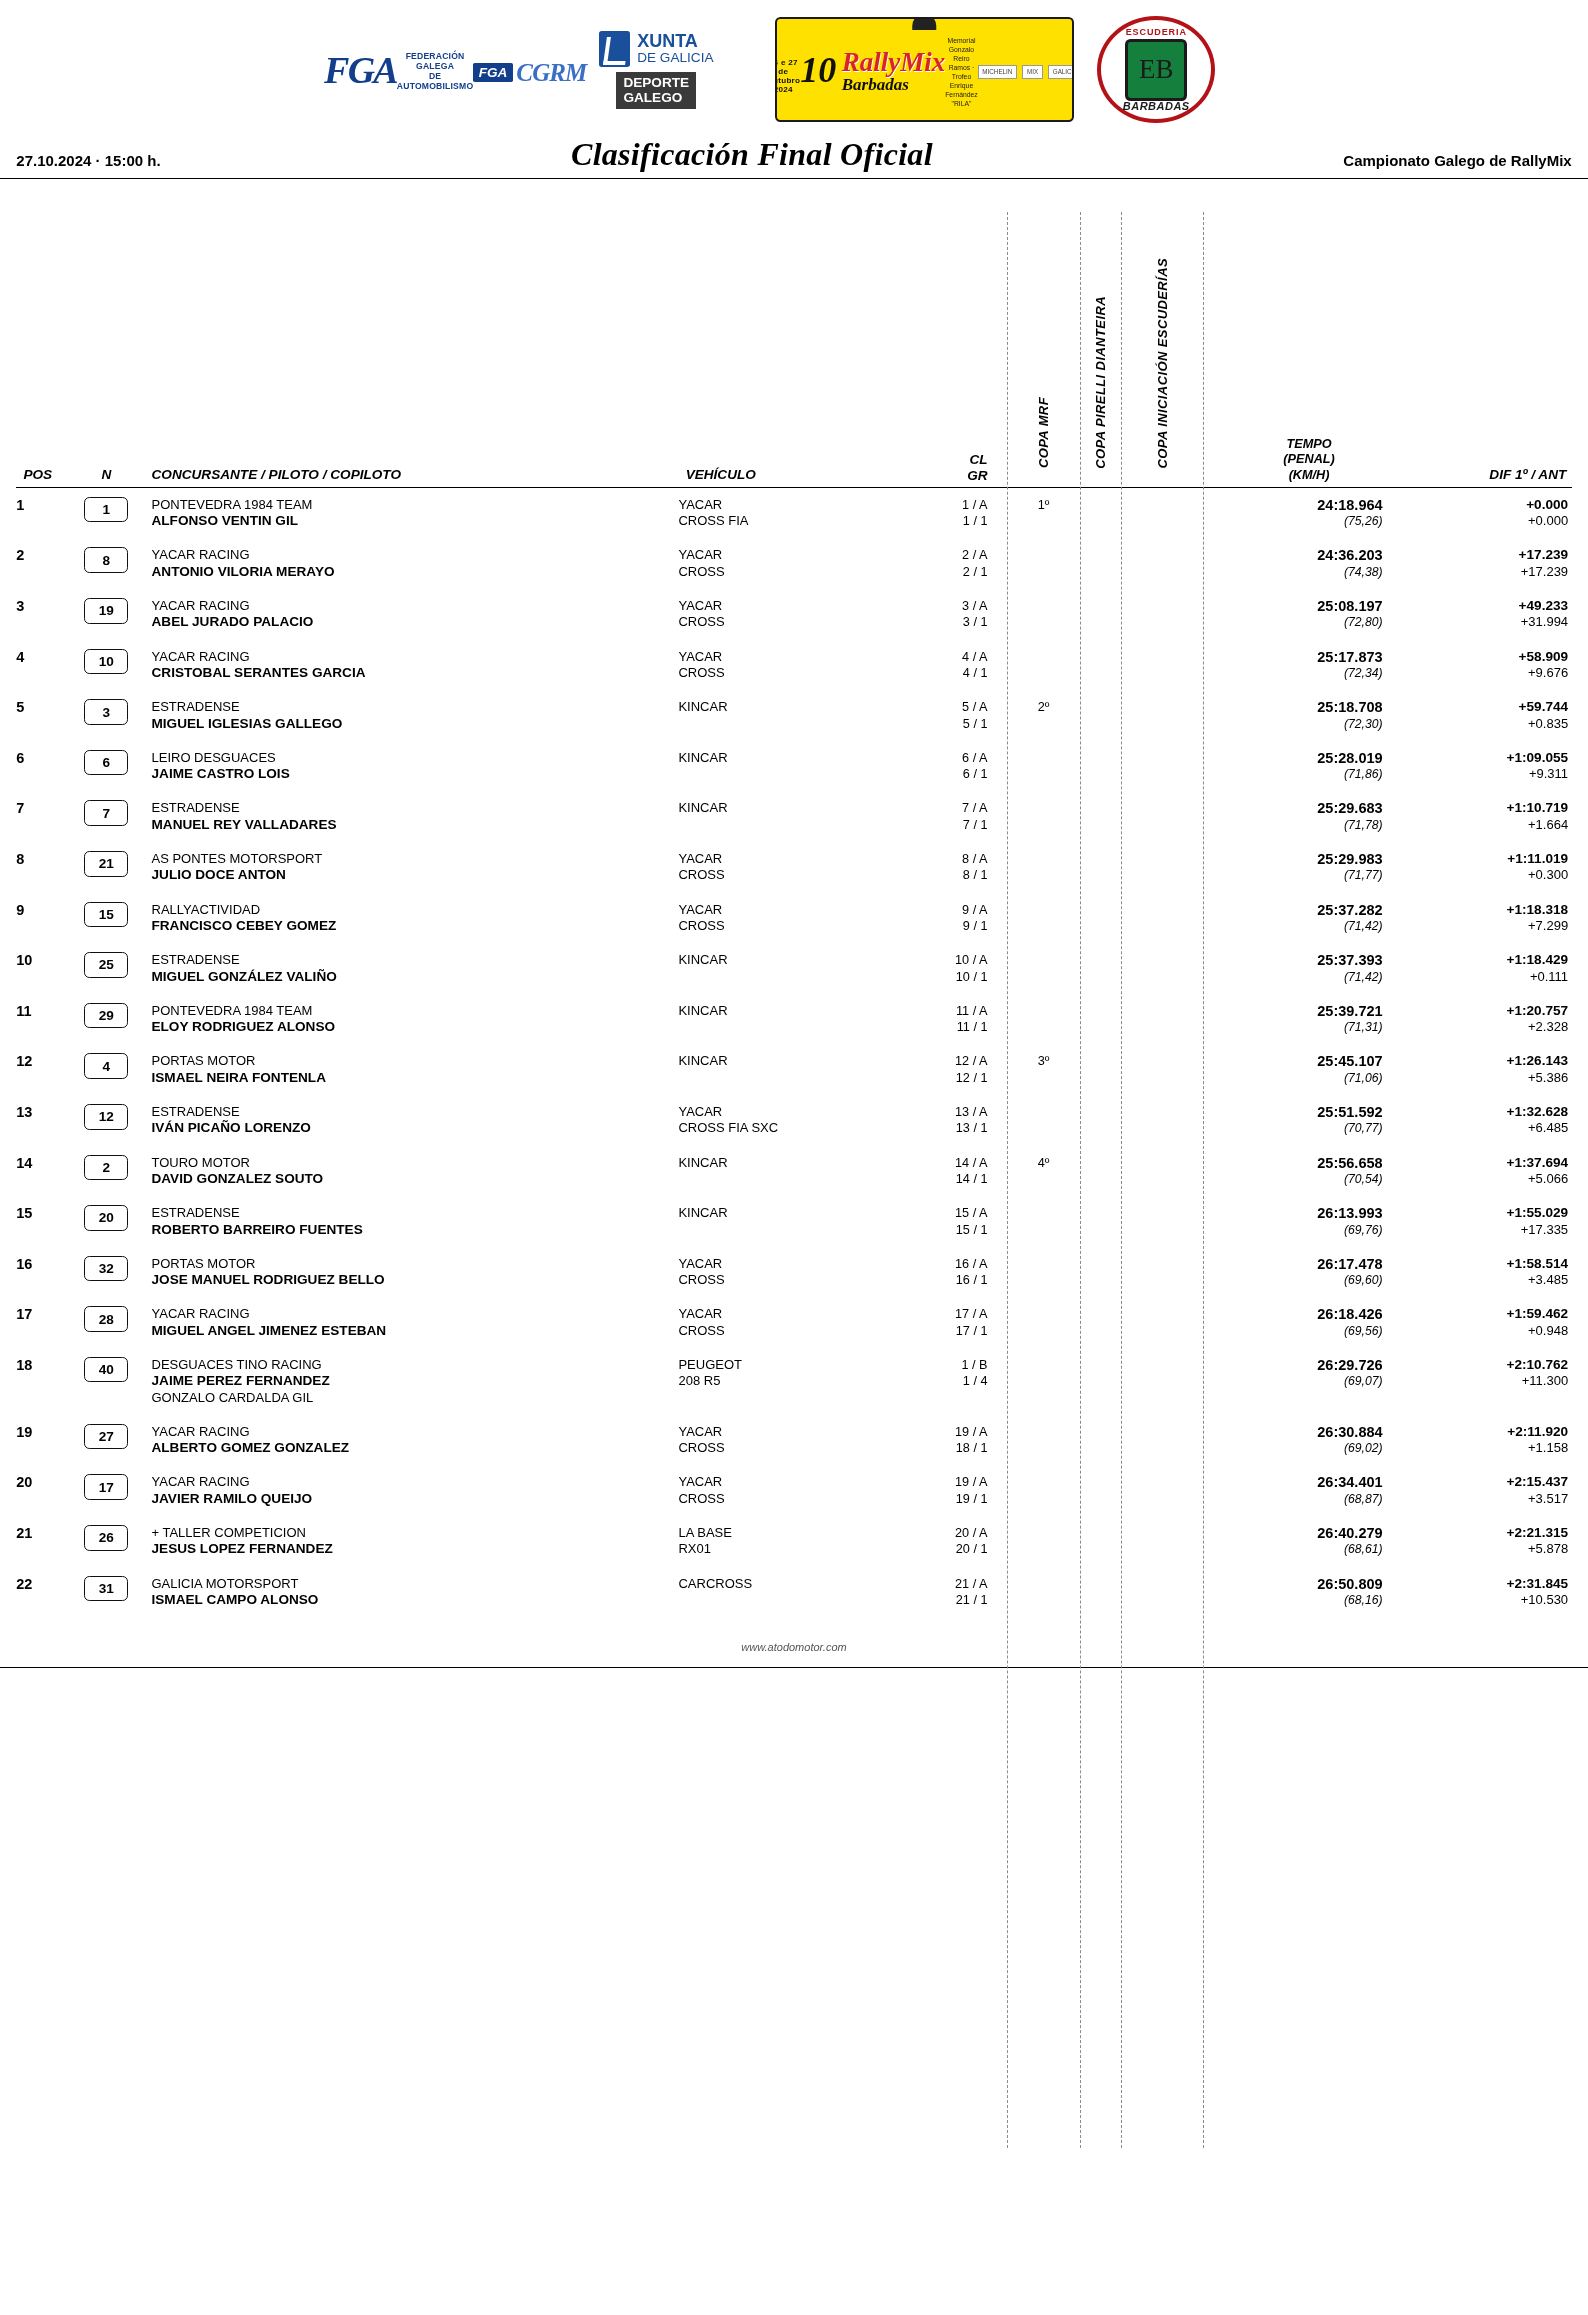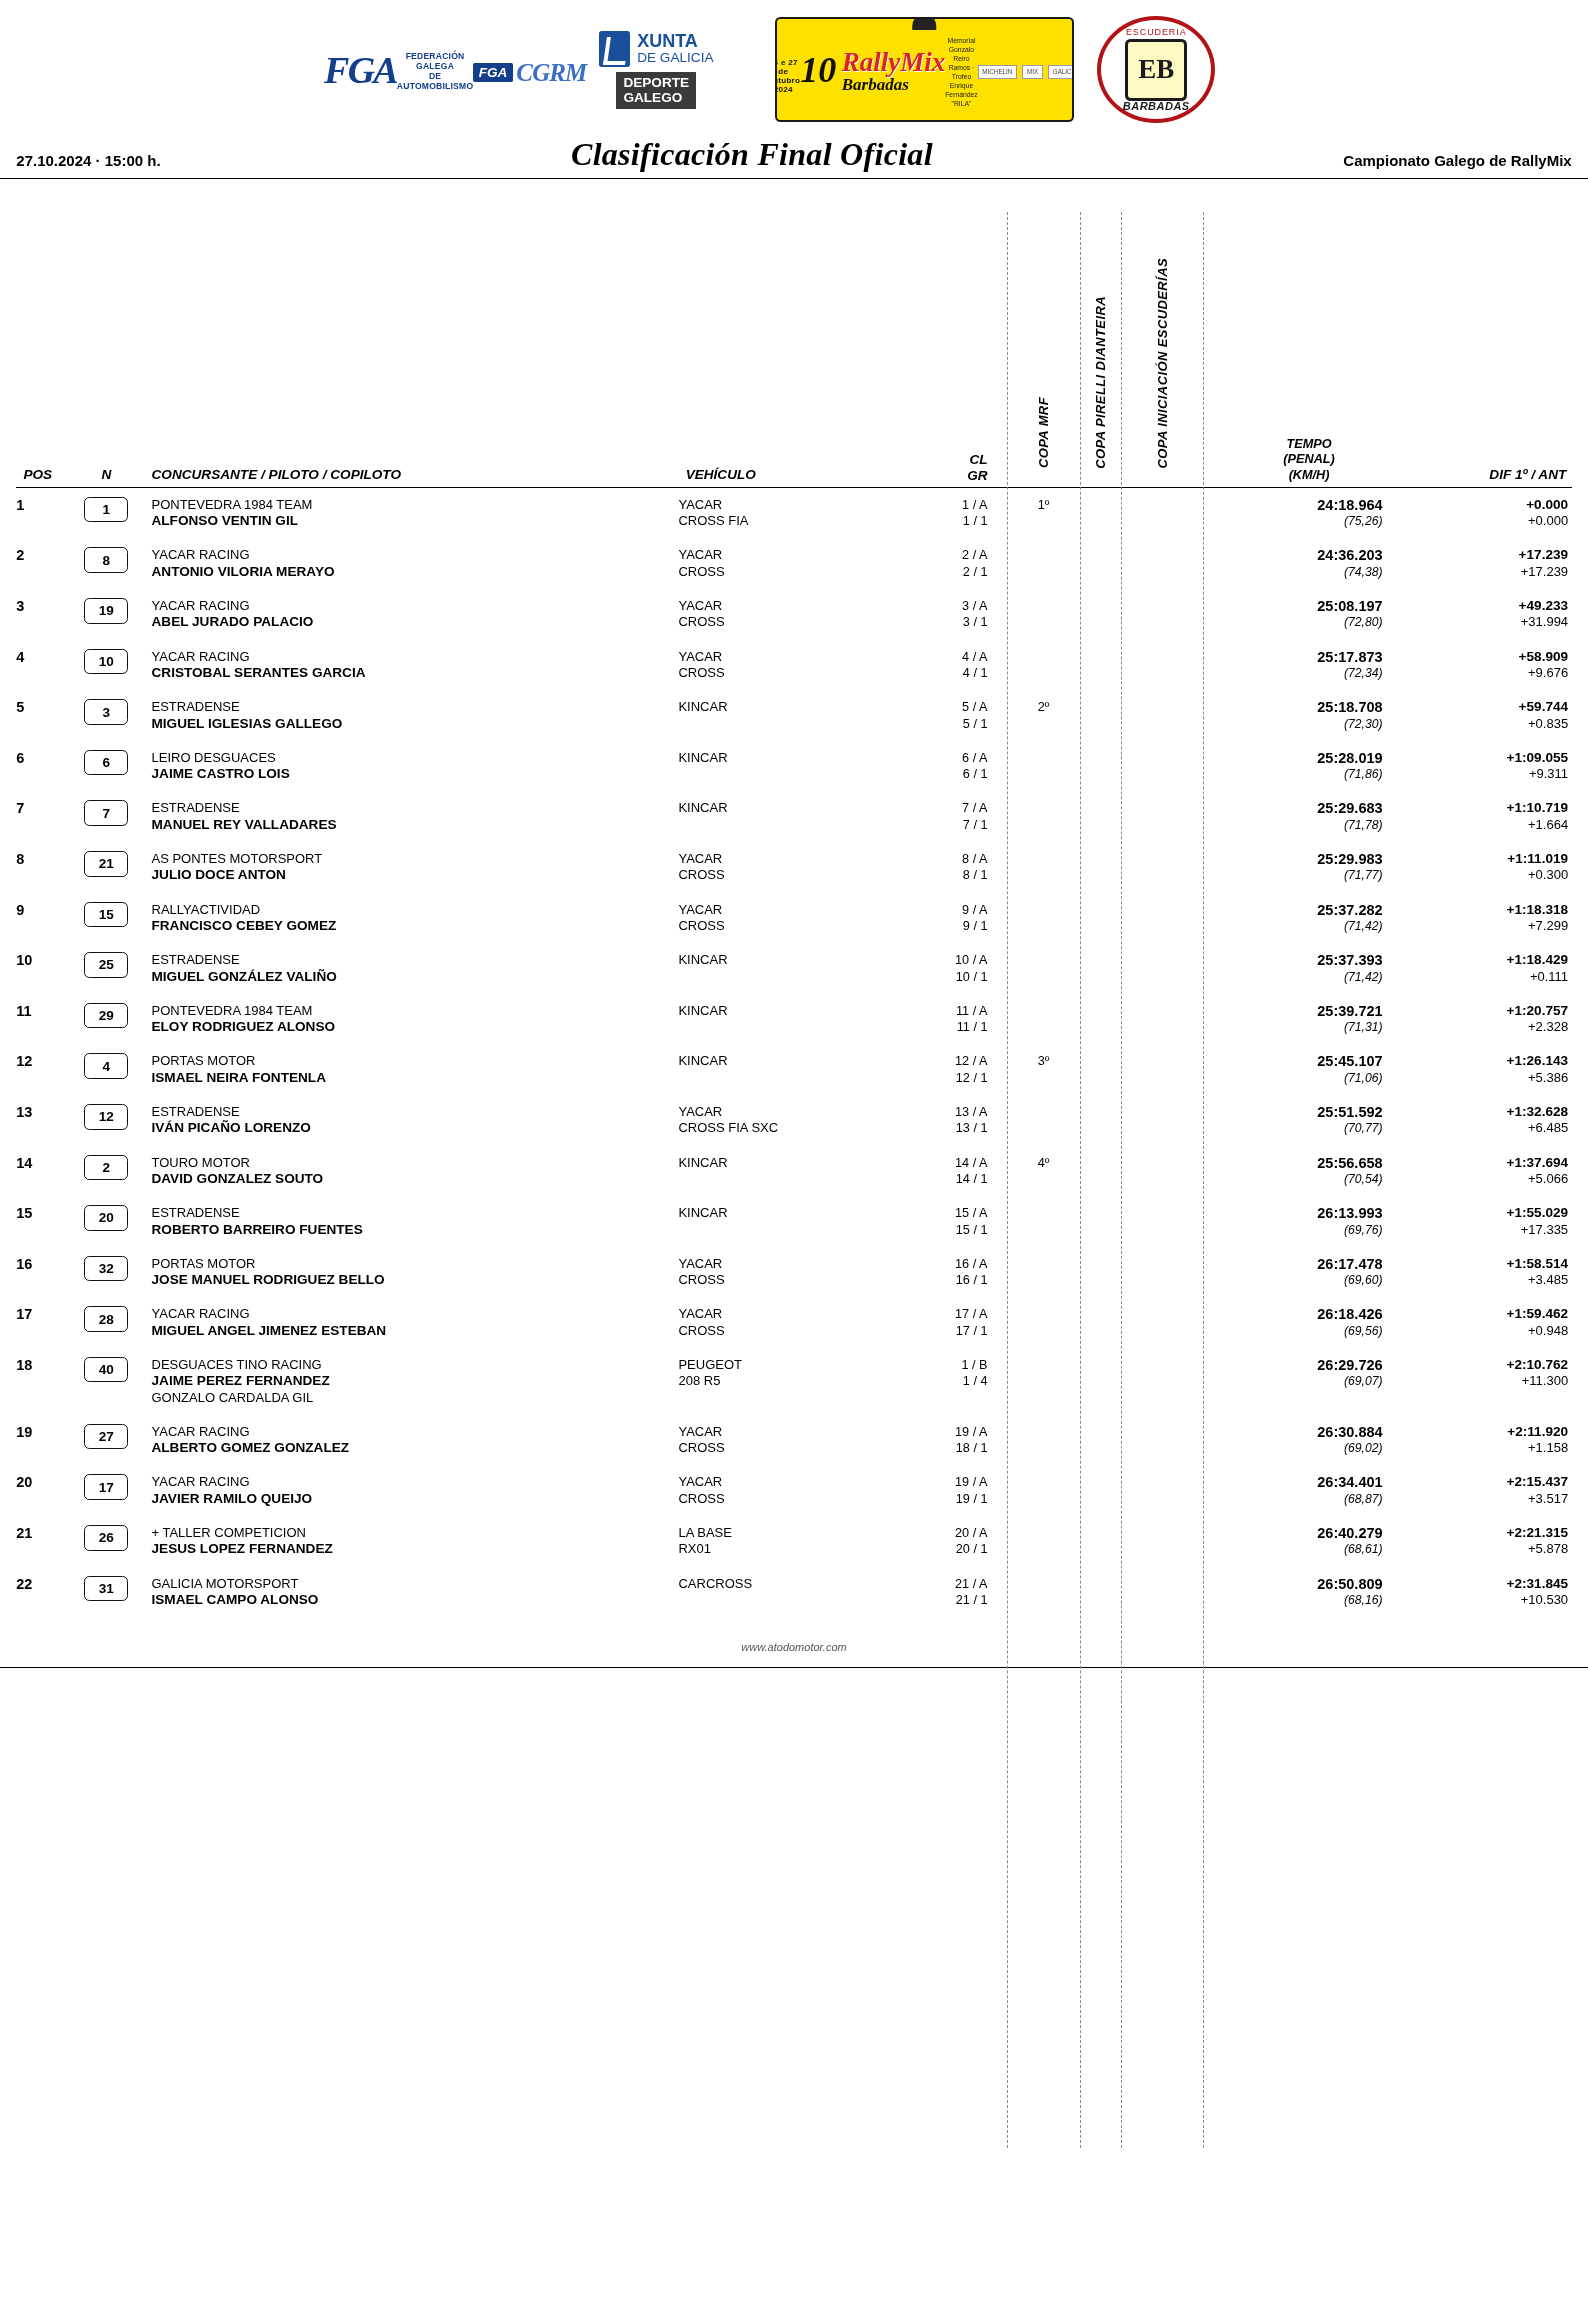--- a/index.html
+++ b/index.html
@@ -228,32 +228,32 @@
     box-sizing: border-box;
   }
   .escuderia .eb-inner {
     width: 56px; height: 56px;
     border: 3.6px solid #1b1b1b;
     border-radius: 5.4px;
     display: flex;
     align-items: center;
     justify-content: center;
     font-family: "Liberation Serif", serif;
-    font-weight: bold;
+    font-weight: normal;
     font-size: 27px;
     color: #1b1b1b;
-    background: #fef9c3;
+    background: #15803d;
   }
   .escuderia .eb-top {
     position: absolute;
     top: 6.3px;
     width: 100%;
     text-align: center;
     font-size: 9px;
-    font-weight: normal;
+    font-weight: bold;
     color: #b31217;
     letter-spacing: 0.9px;
   }
   .escuderia .eb-bot {
     position: absolute;
     bottom: 7.2px;
     width: 100%;
     text-align: center;
     font-size: 11px;
     font-weight: bold;

